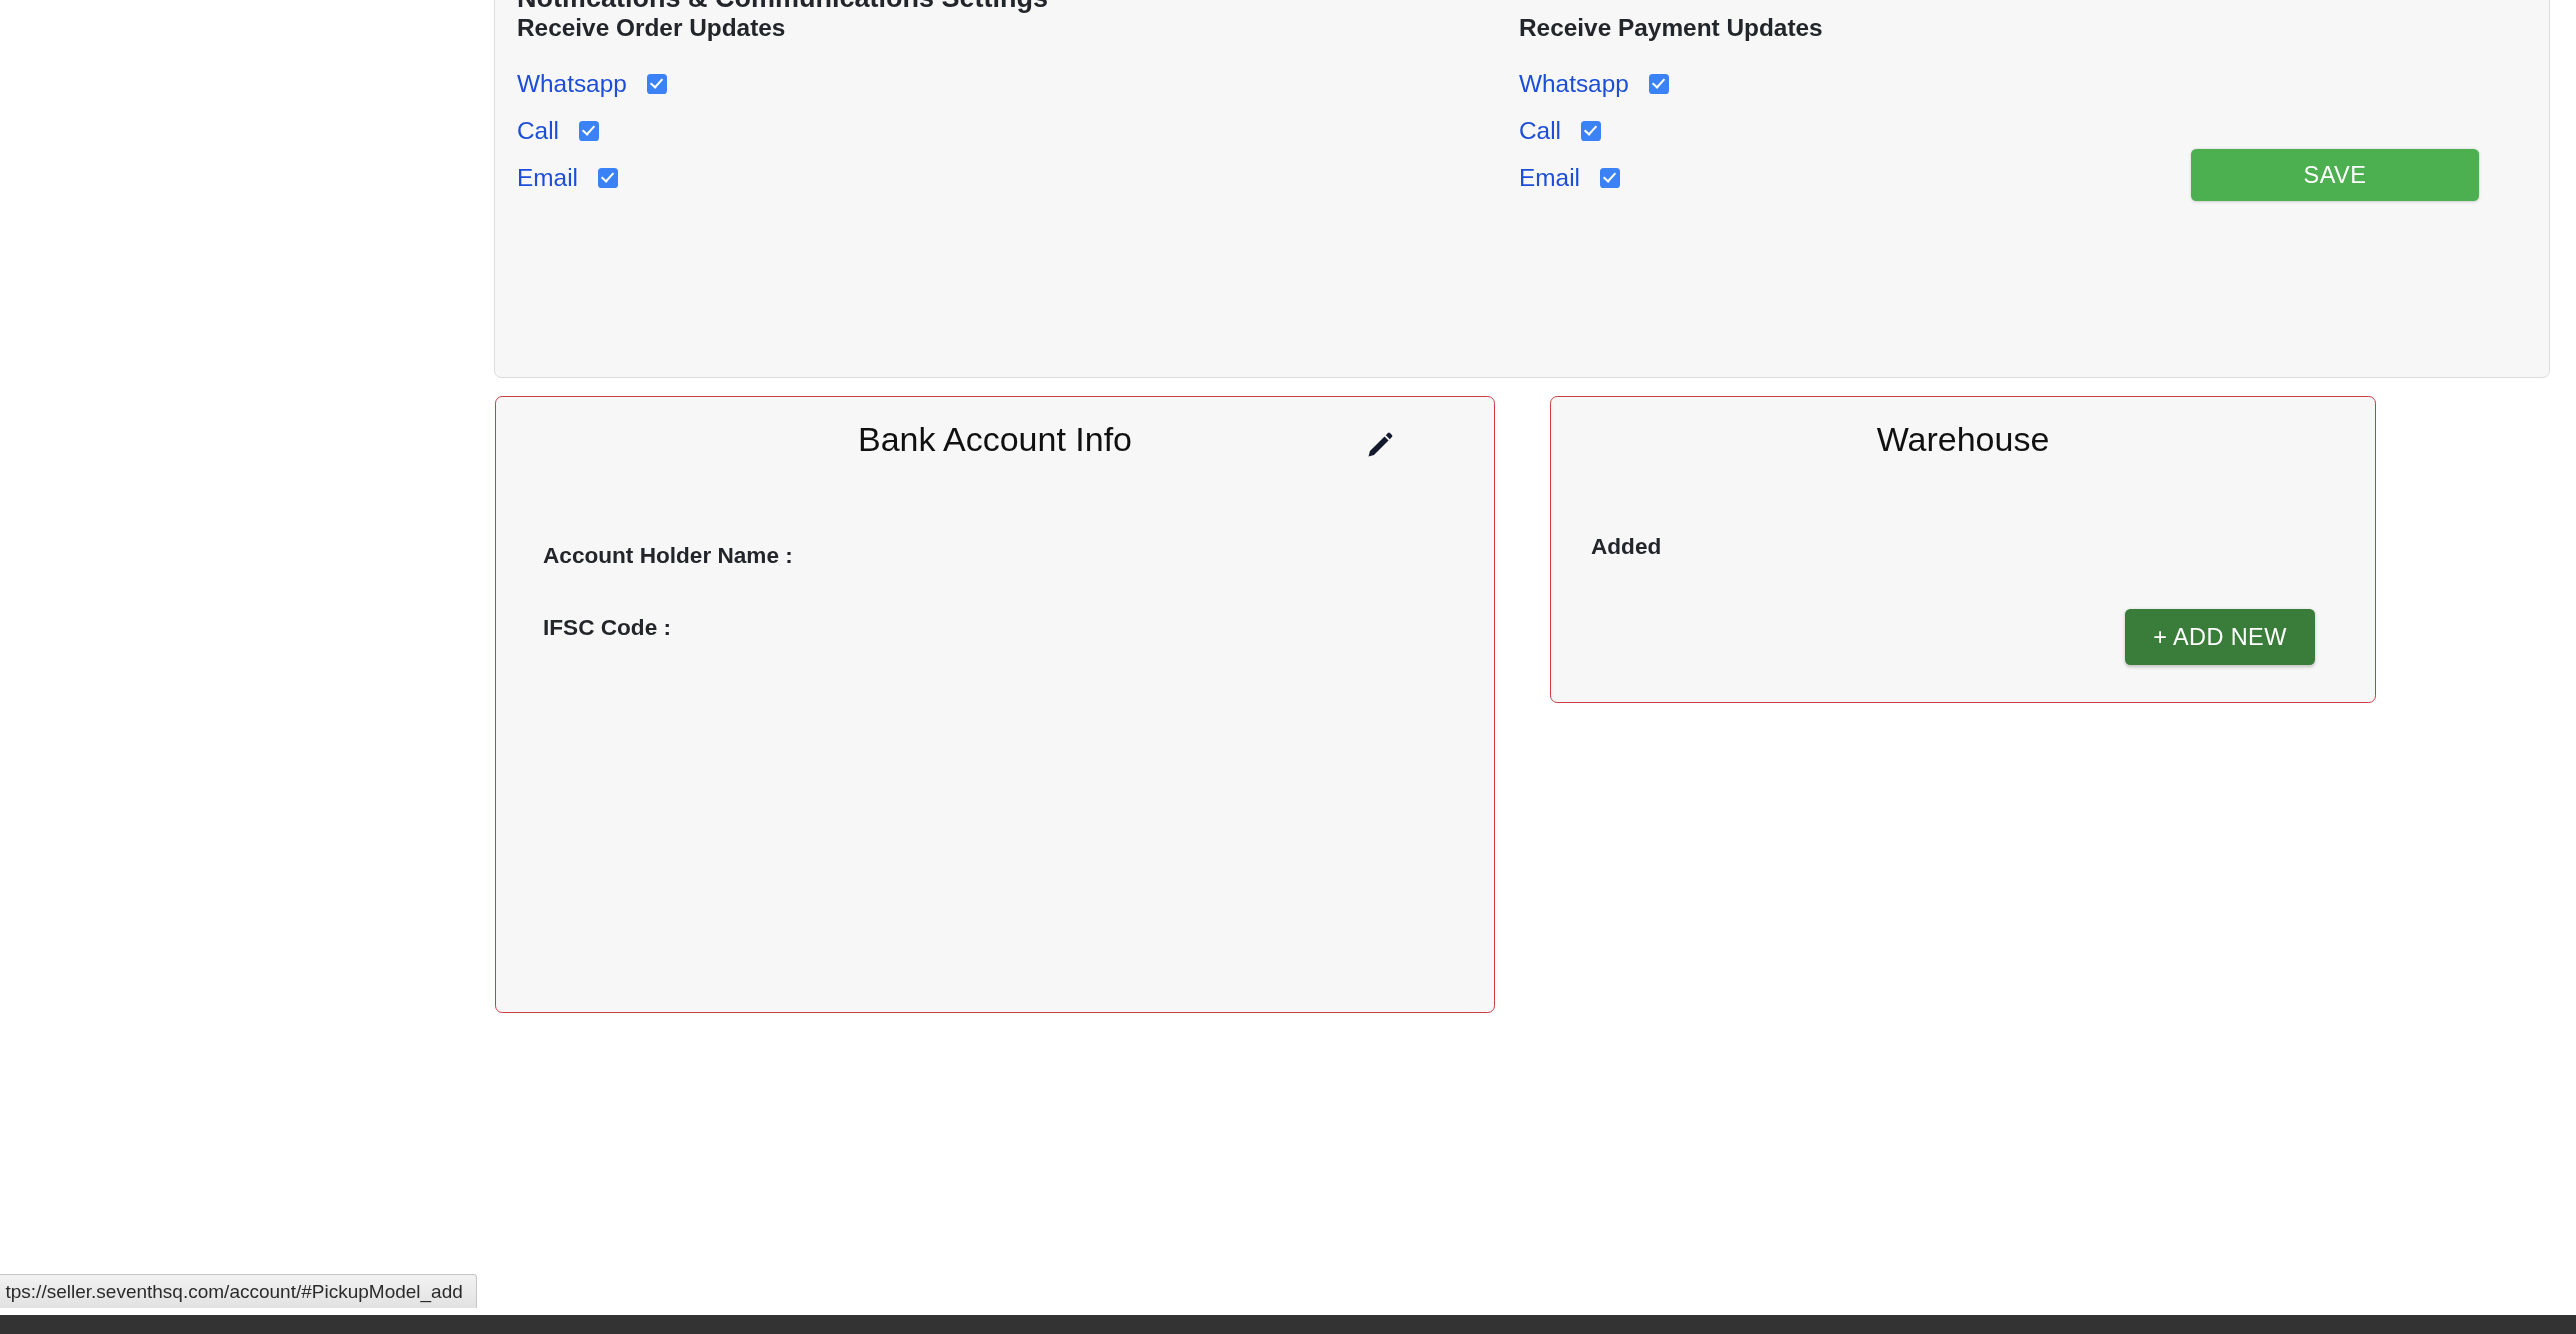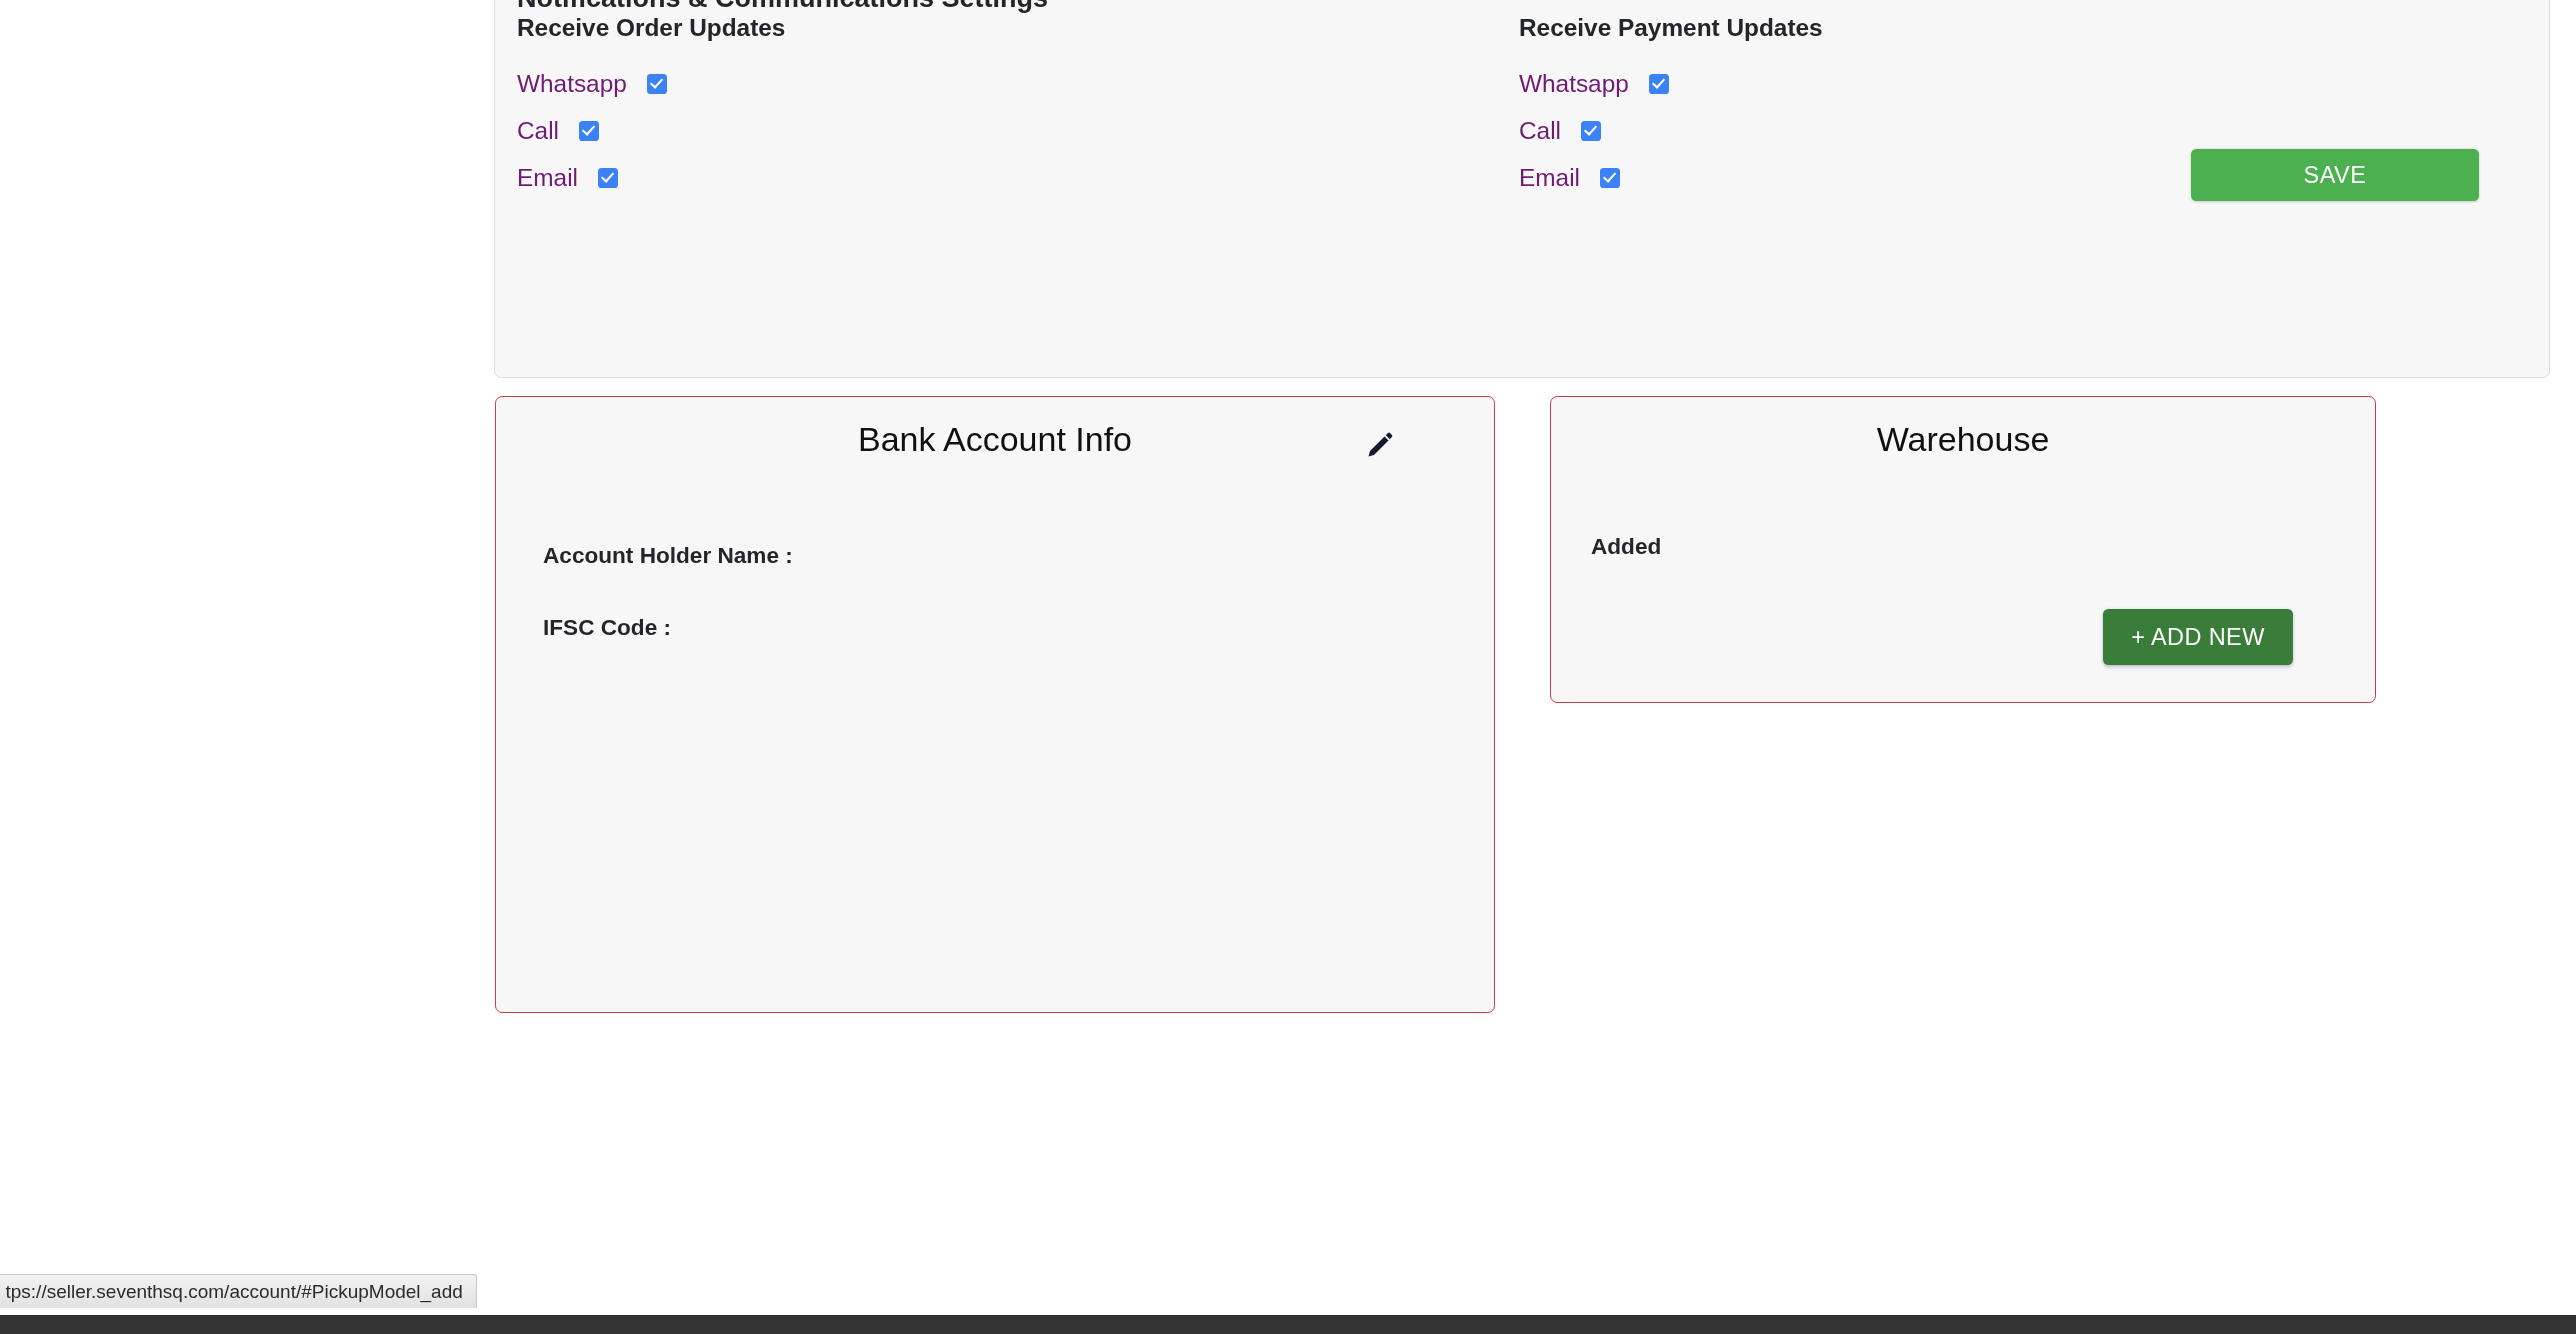--- a/index.html
+++ b/index.html
@@ -54,21 +54,21 @@
     white-space: nowrap;
   }
   .notif-row {
     display: flex;
     align-items: center;
     height: 47px;
   }
   .notif-label {
     font-size: 24.4px;
     font-weight: 400;
-    color: #701a75;
+    color: #1d4ed8;
     white-space: nowrap;
   }
   .notif-check {
     margin-left: 20px;
     width: 20px;
     height: 20px;
     border-radius: 3.6px;
     background: #3b82f6;
     position: relative;
     flex: 0 0 auto;
@@ -160,21 +160,21 @@
   .wh-status {
     position: absolute;
     left: 40px;
     top: 137px;
     font-size: 22.6px;
     font-weight: bold;
     color: #22262b;
   }
   .add-new-button {
     position: absolute;
-    left: 552px;
+    left: 574px;
     top: 212px;
     width: 190px;
     height: 56px;
     background: #3a7d3a;
     color: #ffffff;
     border: none;
     border-radius: 5.4px;
     font-family: "Liberation Sans", sans-serif;
     font-size: 23.5px;
     letter-spacing: 0.4px;

